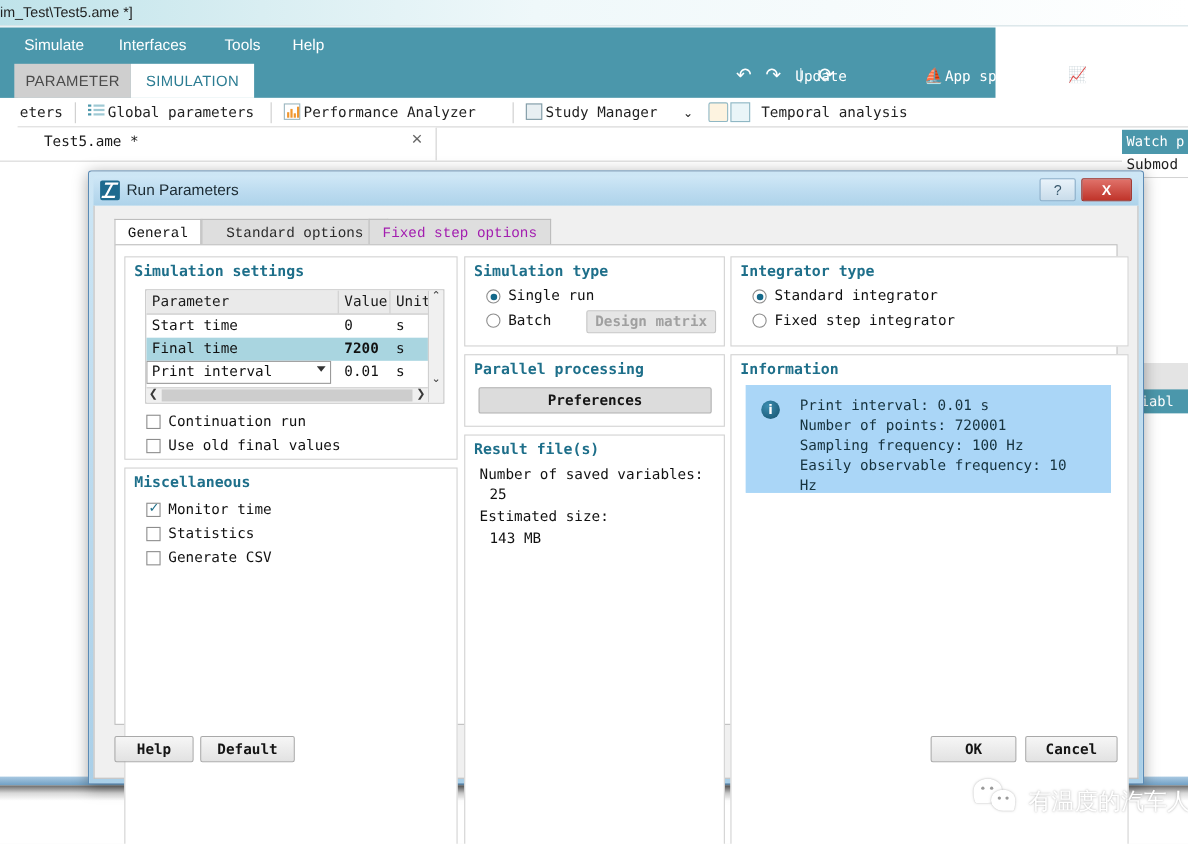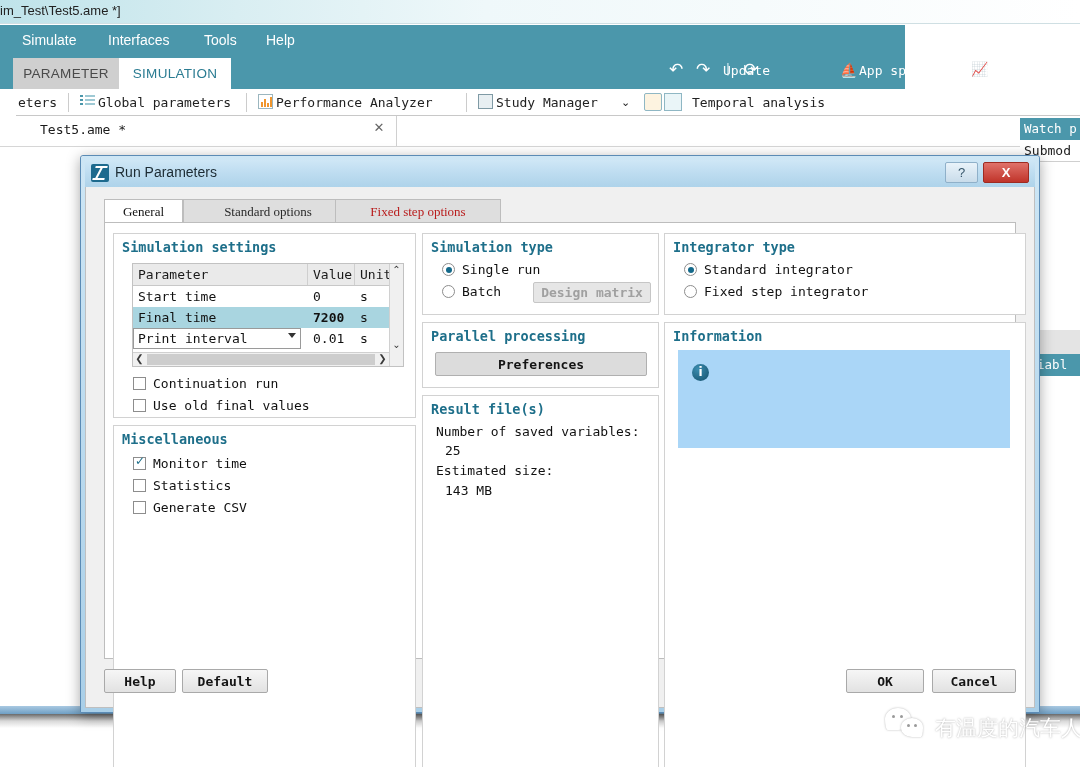--- a/index.html
+++ b/index.html
@@ -197,26 +197,26 @@
 
   .dlg-body {
     position:absolute; left:4px; top:31px; right:4px; bottom:4px;
     background:#f0f0f0; border:1px solid #bfbfbf; border-top:none;
   }
 
   
   .tabrow { position:absolute; left:18px; top:12px; height:24px; }
   .dtab {
     position:absolute; top:0; height:24px; line-height:23px;
-    font-family:Liberation Serif, serif; font-size:13px;
+    font-family:Liberation Mono, monospace; font-size:13px;
     text-align:center; border:1px solid #bdbdbd; border-bottom:none;
   }
   .dtab.sel { background:#ffffff; color:#111; }
   .dtab.un  { background:#dedede; color:#2a2a2a; }
-  .dtab.dis { background:#dedede; color:#b91c1c; }
+  .dtab.dis { background:#dedede; color:#a21caf; }
   .tabpanel {
     position:absolute; left:18px; top:35px; right:18px; bottom:48px;
     background:#ffffff; border:1px solid #bdbdbd;
   }
 
   
   .grp { position:absolute; border:1px solid #d2d2d2; background:#ffffff; }
   .grp > .gtitle {
     position:absolute; left:8px; top:5px;
     font-family:"DejaVu Sans Mono", monospace; font-size:13.5px;
@@ -535,20 +535,25 @@
         <div class="cbrow" style="left:19px;top:49px">
           <div class="rdo"></div>
           <div class="cblabel">Fixed step integrator</div>
         </div>
       </div>
 
       <div class="grp" style="left:559px;top:99px;width:362px;height:523px">
         <div class="gtitle">Information</div>
         <div class="infobox" style="left:13px;top:27px;width:332px;height:98px">
           <div class="iic">i</div>
+          <div class="itxt">Print interval: 0.01 s
+Number of points: 720001
+Sampling frequency: 100 Hz
+Easily observable frequency: 10
+Hz</div>
         </div>
       </div>
 
     </div>
 
     <div class="btn" style="left:18px;bottom:14px;width:72px;height:24px;line-height:23px">Help</div>
     <div class="btn" style="left:96px;bottom:14px;width:86px;height:24px;line-height:23px">Default</div>
     <div class="btn" style="right:110px;bottom:14px;width:78px;height:24px;line-height:23px">OK</div>
     <div class="btn" style="right:18px;bottom:14px;width:84px;height:24px;line-height:23px">Cancel</div>
   </div>

